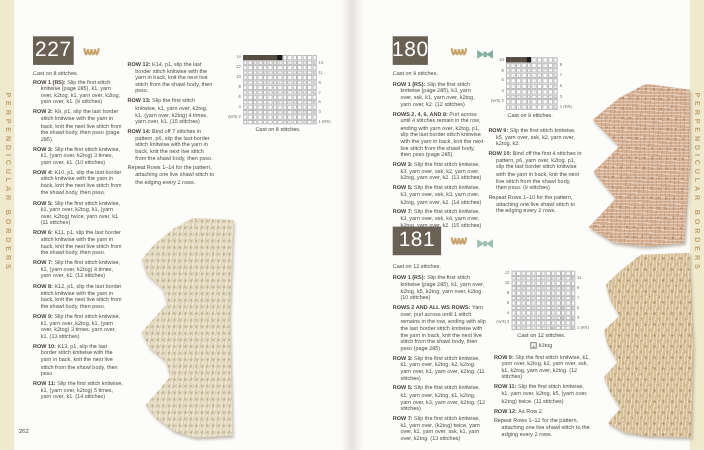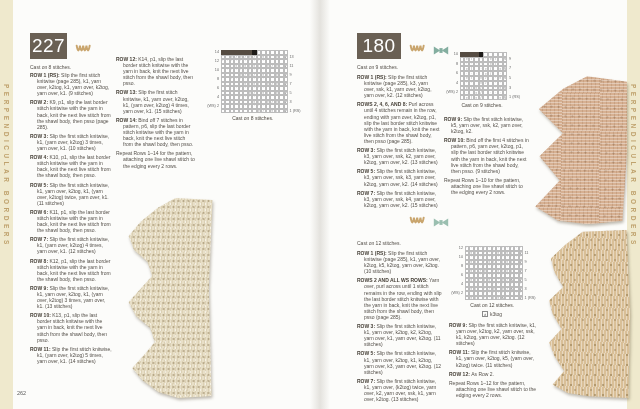--- a/index.html
+++ b/index.html
@@ -373,21 +373,21 @@
         <span class="ccell" style="width: 4.5px; height: 4.5px;"></span>
         <span class="ccell edge" style="width: 4.5px; height: 4.5px;">V</span>
         <span class="rlab" style="line-height: 4.5px;">1 (RS)</span>
       </div>
       <div class="chart-caption" style="margin-left: 14px; width: 67.5px;">Cast on 8 stitches.</div>
     </div>
   <div class="swatch" style="left:126px;top:198px;width:90px;height:200px;">
     <div class="swatch-inner s179i"></div>
   </div>
 
-  <div class="badge" style="left:357px;top:33px;width:44px;">180</div>
+  <div class="badge" style="left:357px;top:33px;width:32px;">180</div>
   <span class="icon" style="left:409px;top:43px;width:18px;height:13px;">
     <svg width="18" height="13" viewBox="0 0 22 16">
         <path d="M2 2 Q4 14 6 2 Q8 14 10 2 Q12 14 14 2 Q16 14 18 2" stroke="#c9a56d" fill="none" stroke-width="2.4" stroke-linecap="round"></path>
       </svg>
   </span>
   <span class="icon" style="left:433px;top:43px;width:16px;height:13px;">
     <svg width="16" height="13" viewBox="0 0 20 16">
         <path d="M9 8 L1 3 L1 13 Z" fill="#84aea0"></path>
         <path d="M11 8 L19 3 L19 13 Z" fill="#84aea0"></path>
         <rect x="8" y="5" width="4" height="6" fill="#84aea0"></rect>
@@ -546,20 +546,21 @@
     </div>
   <div class="textcol" style="left:444px;top:116px;width:85px;">
       <p><b>ROW 9: </b>Slip the first stitch knitwise, k5, yarn over, ssk, k2, yarn over, k2tog, k2.</p>
       <p><b>ROW 10: </b>Bind off the first 4 stitches in pattern, p6, yarn over, k2tog, p1, slip the last border stitch knitwise with the yarn in back, knit the next live stitch from the shawl body, then psso. (9 stitches)</p>
       <p>Repeat Rows 1–10 for the pattern, attaching one live shawl stitch to the edging every 2 rows.</p>
     </div>
   <div class="swatch" style="left:533px;top:76px;width:95px;height:148px;">
     <div class="swatch-inner s180i"></div>
   </div>
 
+  <div class="badge" style="left:357px;top:206px;width:44px;">181</div>
   <span class="icon" style="left:409px;top:215px;width:18px;height:13px;">
     <svg width="18" height="13" viewBox="0 0 22 16">
         <path d="M2 2 Q4 14 6 2 Q8 14 10 2 Q12 14 14 2 Q16 14 18 2" stroke="#c9a56d" fill="none" stroke-width="2.4" stroke-linecap="round"></path>
       </svg>
   </span>
   <span class="icon" style="left:433px;top:215px;width:16px;height:13px;">
     <svg width="16" height="13" viewBox="0 0 20 16">
         <path d="M9 8 L1 3 L1 13 Z" fill="#9bbfb0"></path>
         <path d="M11 8 L19 3 L19 13 Z" fill="#9bbfb0"></path>
         <rect x="8" y="5" width="4" height="6" fill="#9bbfb0"></rect>

